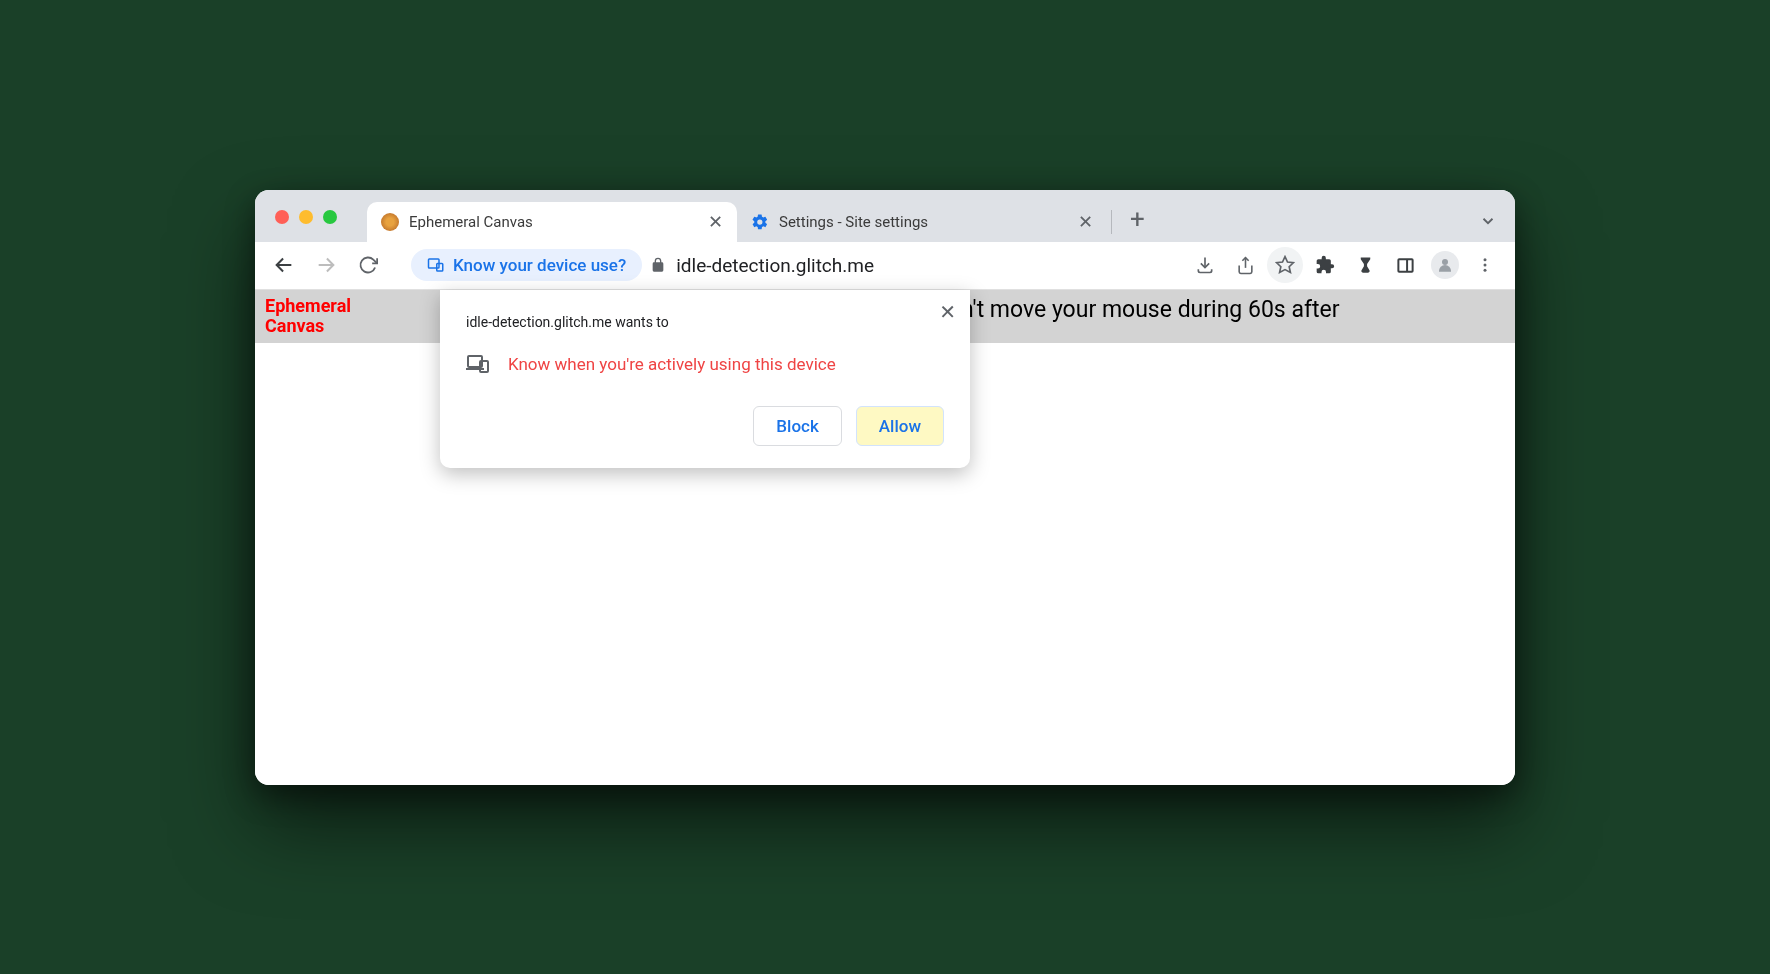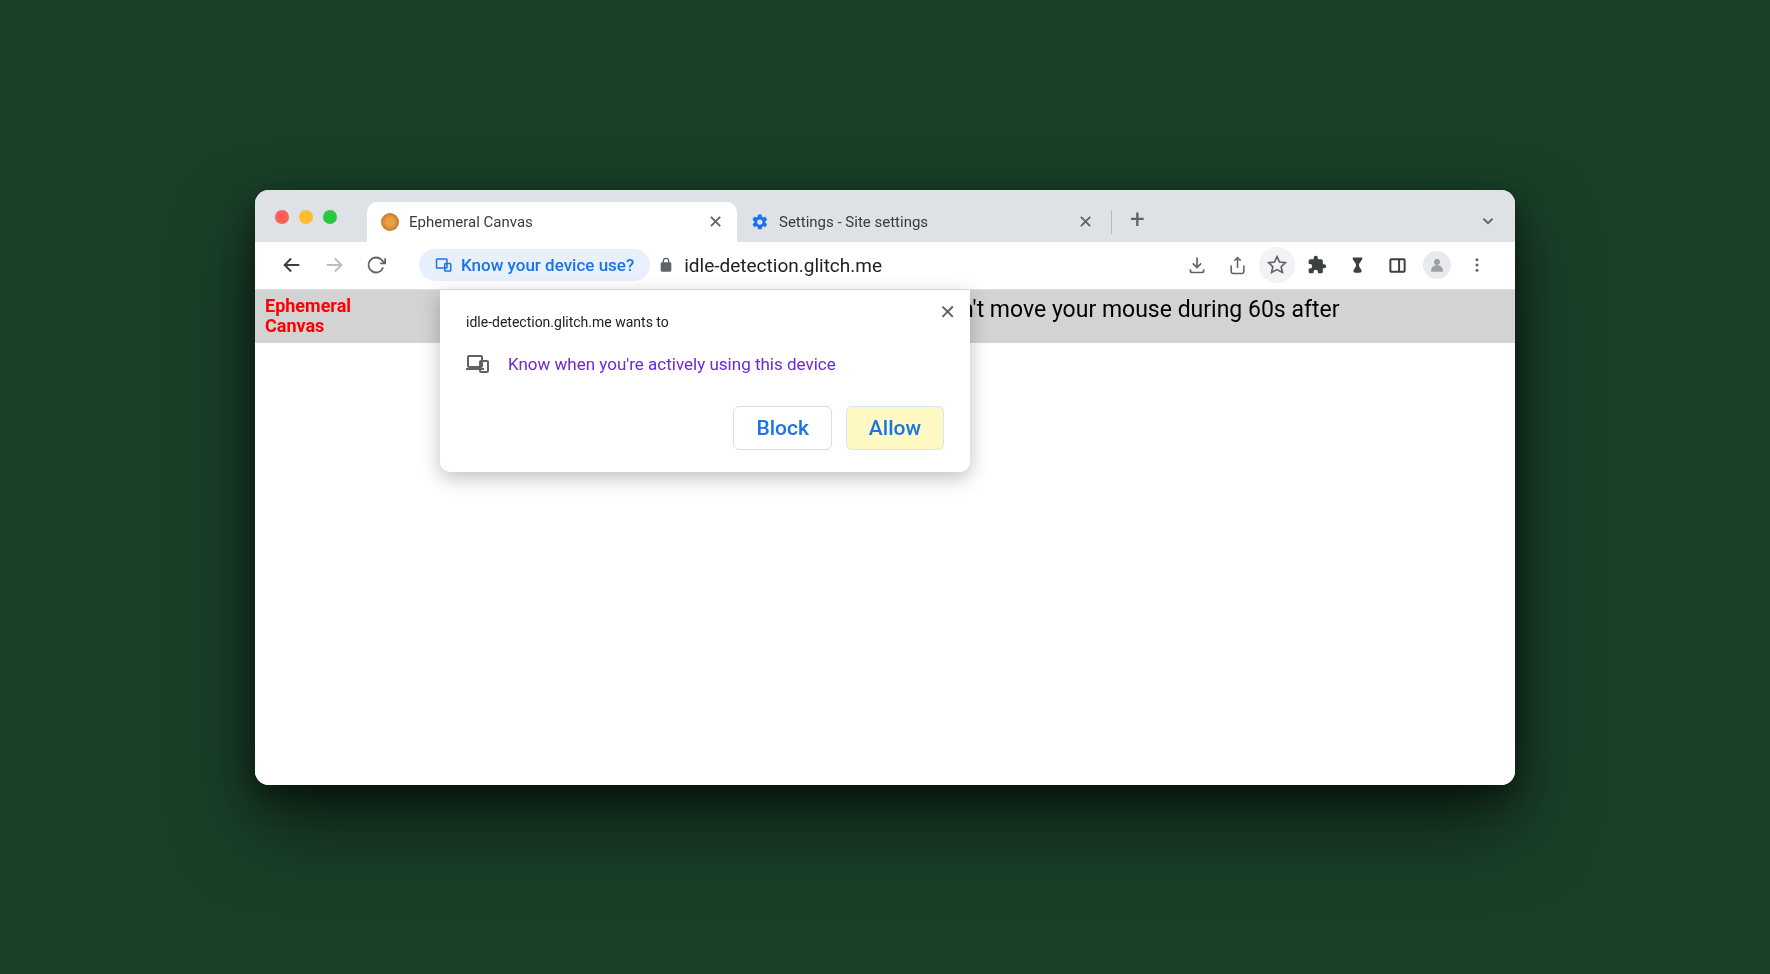--- a/index.html
+++ b/index.html
@@ -10,40 +10,40 @@
 .dot { width:14px; height:14px; border-radius:50%; }
 .red{background:#ff5f57}.yellow{background:#febc2e}.green{background:#28c840}
 .tab { height:40px; display:flex; align-items:center; padding:0 14px; font-size:15px; color:#3b3b3b; gap:10px; position:relative; min-width:370px; }
 .tab.active { background:#fff; border-radius:10px 10px 0 0;margin-top:12px; }
 .tab-close { font-size:18px; color:#5f6368; margin-left:auto; cursor:pointer; }
 .tab-sep { width:1px; height:24px; background:#b5b8bd; margin:0 4px 8px; }
 .newtab { font-size:26px; color:#5f6368; margin:0 0 8px 14px; cursor:pointer; }
 .tab-chevron { margin-left:auto; margin-right:18px; margin-bottom:12px; cursor:pointer; }
 .favicon-gear { color:#1a73e8; font-size:18px; }
 .favicon-img { width:18px; height:18px; border-radius:50%; background:radial-gradient(circle,#e8a23f 30%,#c77b2e 70%); }
-.toolbar { height:48px; background:#fff; border-bottom:1px solid #e0e0e0; display:flex; align-items:center; padding:0 20px; gap:8px; }
+.toolbar { height:48px; background:#fff; border-bottom:1px solid #e0e0e0; display:flex; align-items:center; padding:0 12px; gap:8px; }
 .nav-btn { width:34px; height:34px; display:flex; align-items:center; justify-content:center; color:#5f6368; cursor:pointer; border-radius:50%; }
 .nav-btn.disabled { color:#bdbdbd; cursor:default; }
 .chip { display:flex; align-items:center; gap:8px; background:#e8f0fe; color:#1a73e8; font-size:17px; font-weight:500; padding:6px 16px; border-radius:20px; cursor:pointer; }
 .addr { display:flex; align-items:center; gap:10px; font-size:19px; color:#202124; flex:1; }
 .lock { color:#5f6368; }
 .toolbar-icons { display:flex; align-items:center; gap:4px; margin-left:auto; }
 .ticon { width:36px; height:36px; display:flex; align-items:center; justify-content:center; color:#5f6368; cursor:pointer; border-radius:50%; }
 .star-bg { background:#f1f3f4; }
 .avatar { width:28px; height:28px; border-radius:50%; background:#e8eaed; display:flex; align-items:center; justify-content:center; }
 .content { position:relative; height:calc(100% - 100px); background:#fff; }
 .banner { background:#d3d3d3; padding:6px 10px; display:flex; align-items:flex-start; }
 .banner-title { color:#ff0000; font-weight:700; font-size:18px; line-height:1.15; width:150px; }
 .banner-text { color:#000; font-size:23px; margin-left:510px; }
 .popup { position:absolute; top:0; left:185px; width:530px; background:#fff; border-radius:0 0 10px 10px; box-shadow:0 6px 20px rgba(0,0,0,.25); padding:24px 26px 22px; }
 .popup-close { position:absolute; top:10px; right:14px; font-size:20px; color:#5f6368; cursor:pointer; }
 .popup-title { font-size:14px; color:#202124; margin-bottom:22px; }
-.popup-row { display:flex; align-items:center; gap:18px; font-size:17px; color:#6d28d9; margin-bottom:30px; }
+.popup-row { display:flex; align-items:center; gap:18px; font-size:17px; color:#ef4444; margin-bottom:30px; }
 .popup-actions { display:flex; justify-content:flex-end; gap:14px; }
-.btn { padding:9px 22px; font-size:21px; border-radius:6px; cursor:pointer; border:1px solid #dadce0; background:#fff; color:#1a73e8; font-weight:500; }
+.btn { padding:9px 22px; font-size:17px; border-radius:6px; cursor:pointer; border:1px solid #dadce0; background:#fff; color:#1a73e8; font-weight:500; }
 .btn.primary { background:#fef9c3; border-color:#d2e3fc; }
 svg { display:block; }
 </style>
 </head>
 <body>
 
 <div class="window">
   <div class="tabbar">
     <div class="traffic">
       <div class="dot red"></div>

